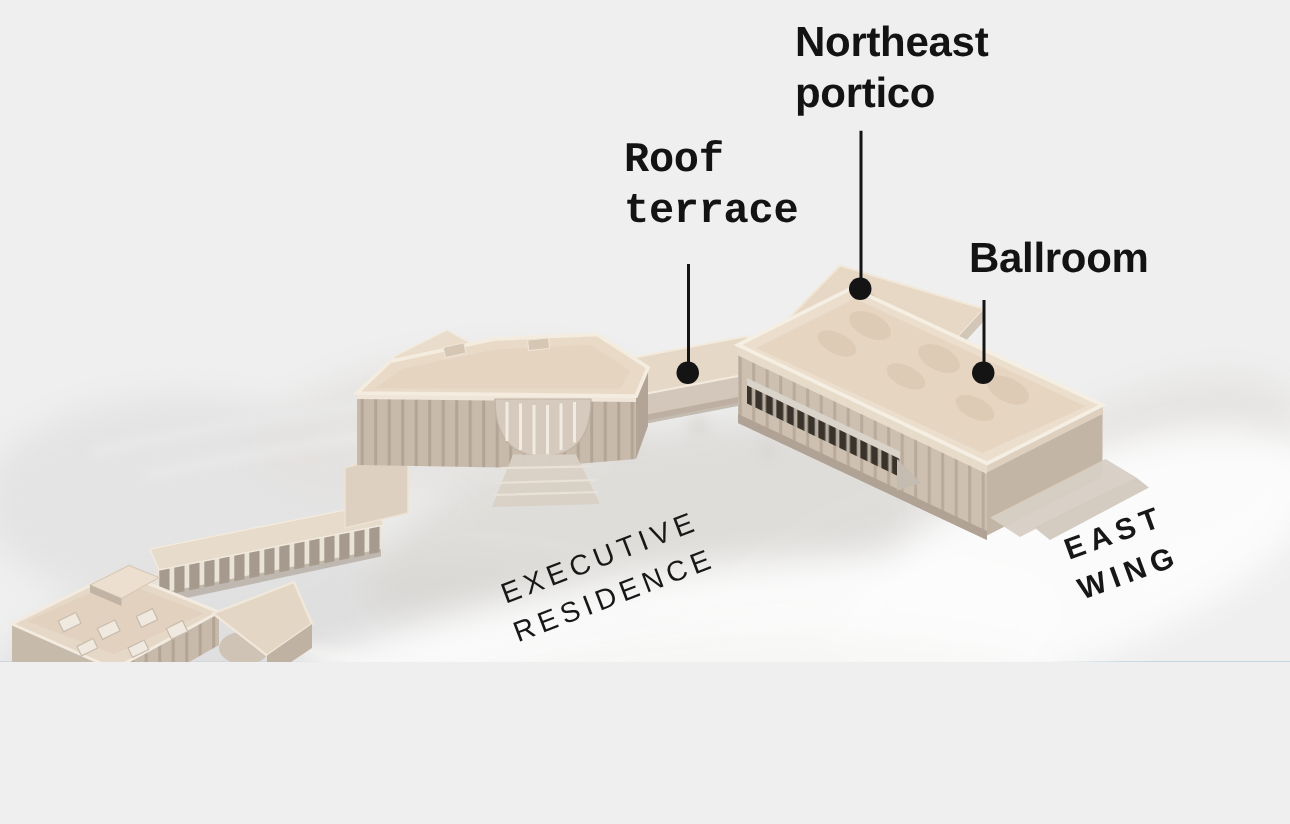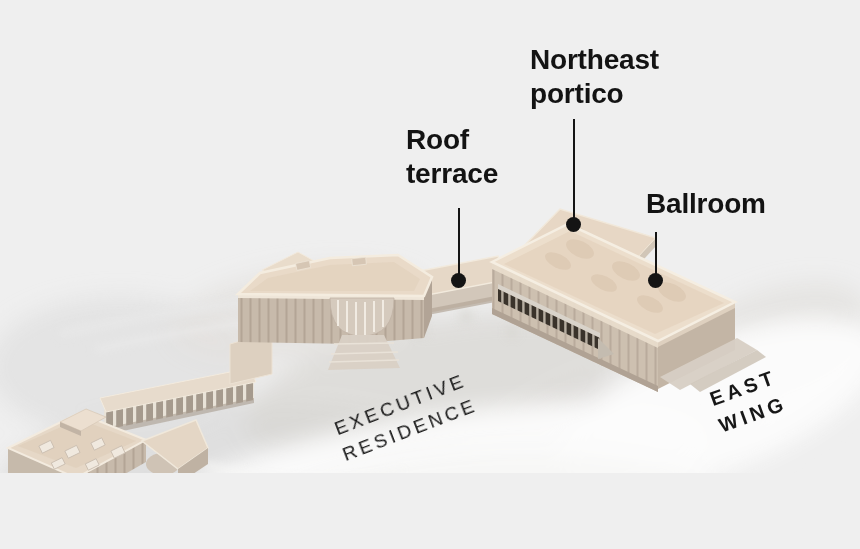--- a/index.html
+++ b/index.html
@@ -1,31 +1,30 @@
 <!DOCTYPE html>
 <html><head>
 <meta charset="utf-8">
 <style>
   html,body{margin:0;padding:0;background:#efefef;}
   .stage{
     position:relative;width:860px;height:441px;overflow:hidden;
     background:#0369a1;
     font-family:"Liberation Sans","DejaVu Sans",sans-serif;
-    margin-top:32px;
     -webkit-font-smoothing:antialiased;
   }
   .stage svg{position:absolute;left:0;top:0;}
 
   
   .callout-label{
     position:absolute;font-weight:700;font-size:28px;line-height:34px;
     color:#131313;letter-spacing:-0.2px;
   }
   .c-ne .callout-label{left:530px;top:11px;width:180px;}
-  .c-rt .callout-label{left:406px;top:91px;width:130px;}
+  .c-rt .callout-label{left:416px;top:91px;width:130px;font-family:Liberation Mono, monospace;}
   .c-br .callout-label{left:646px;top:155px;width:200px;}
 
   .leader-line{position:absolute;width:2px;background:#141414;}
   .c-ne .leader-line{left:573px;top:87px;height:101px;}
   .c-rt .leader-line{left:458px;top:176px;height:68px;}
   .c-br .leader-line{left:655px;top:200px;height:44px;}
 
   .leader-dot{position:absolute;width:15px;height:15px;border-radius:50%;background:#141414;}
   .c-ne .leader-dot{left:566px;top:185px;}
   .c-rt .leader-dot{left:451px;top:241px;}

